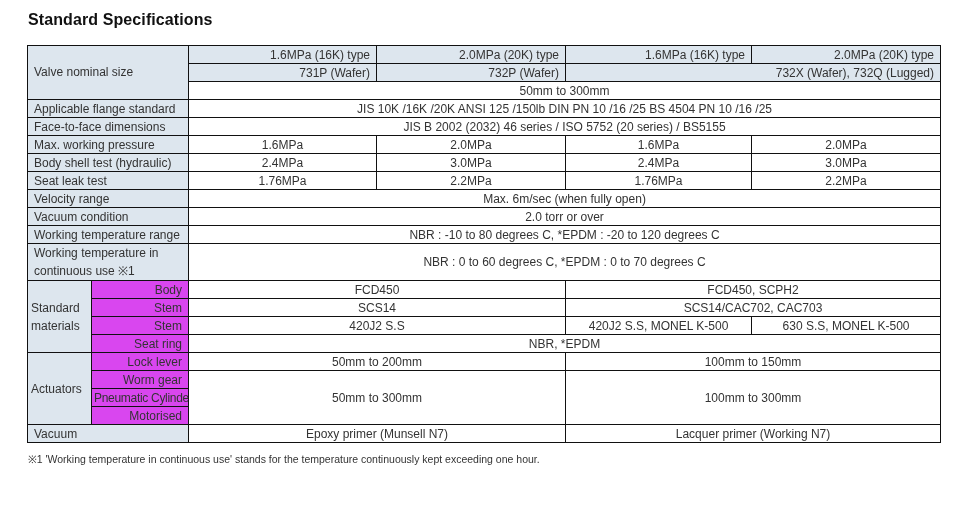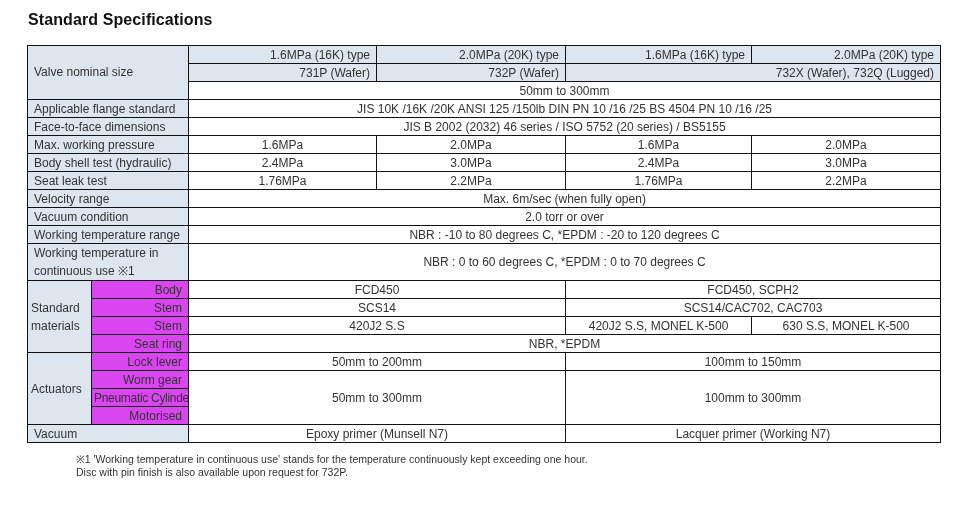--- a/index.html
+++ b/index.html
@@ -11,21 +11,21 @@
                font-size: 12px; table-layout: fixed; width: 913px; }
   table.spec td { border: 1.5px solid #111; padding: 0 6px; height: 17px; line-height: 16px;
                   white-space: nowrap; overflow: hidden; text-align: center; color: #333; }
   table.spec td.h { background: #dde6ee; text-align: left; }
   table.spec td.hc { background: #dde6ee; text-align: right; }
   table.spec td.sub { background: #d946ef; text-align: right; padding-left: 4px; }
   table.spec td.grp { background: #dde6ee; text-align: left; padding: 8px 3px; }
   table.spec td.tall { height: 34px; white-space: normal; line-height: 18px; }
   table.spec td.vtop { vertical-align: top; padding-top: 3px; margin-top: 44px; }
   .notes { position: absolute; left: 28px; top: 453px; font-size: 10.5px; line-height: 13px; color: #333; }
-  .notes div { white-space: nowrap; margin-left: 48px; }
+  .notes div { white-space: nowrap; }
   .notes .last { color: #111; }
 </style>
 </head>
 <body>
 
 <div class="title">Standard Specifications</div>
 
 <table class="spec">
   <colgroup>
     <col style="width:64px">
@@ -146,14 +146,13 @@
   <tr>
     <td class="h" colspan="2">Vacuum</td>
     <td colspan="2">Epoxy primer (Munsell N7)</td>
     <td colspan="2">Lacquer primer (Working N7)</td>
   </tr>
 </tbody>
   </table>
 
 <div class="notes">
   <div>※1 'Working temperature in continuous use' stands for the temperature continuously kept exceeding one hour.</div>
-  <div>Disc with pin finish is also available upon request for 732P.</div>
 </div>
 
 </body></html>

